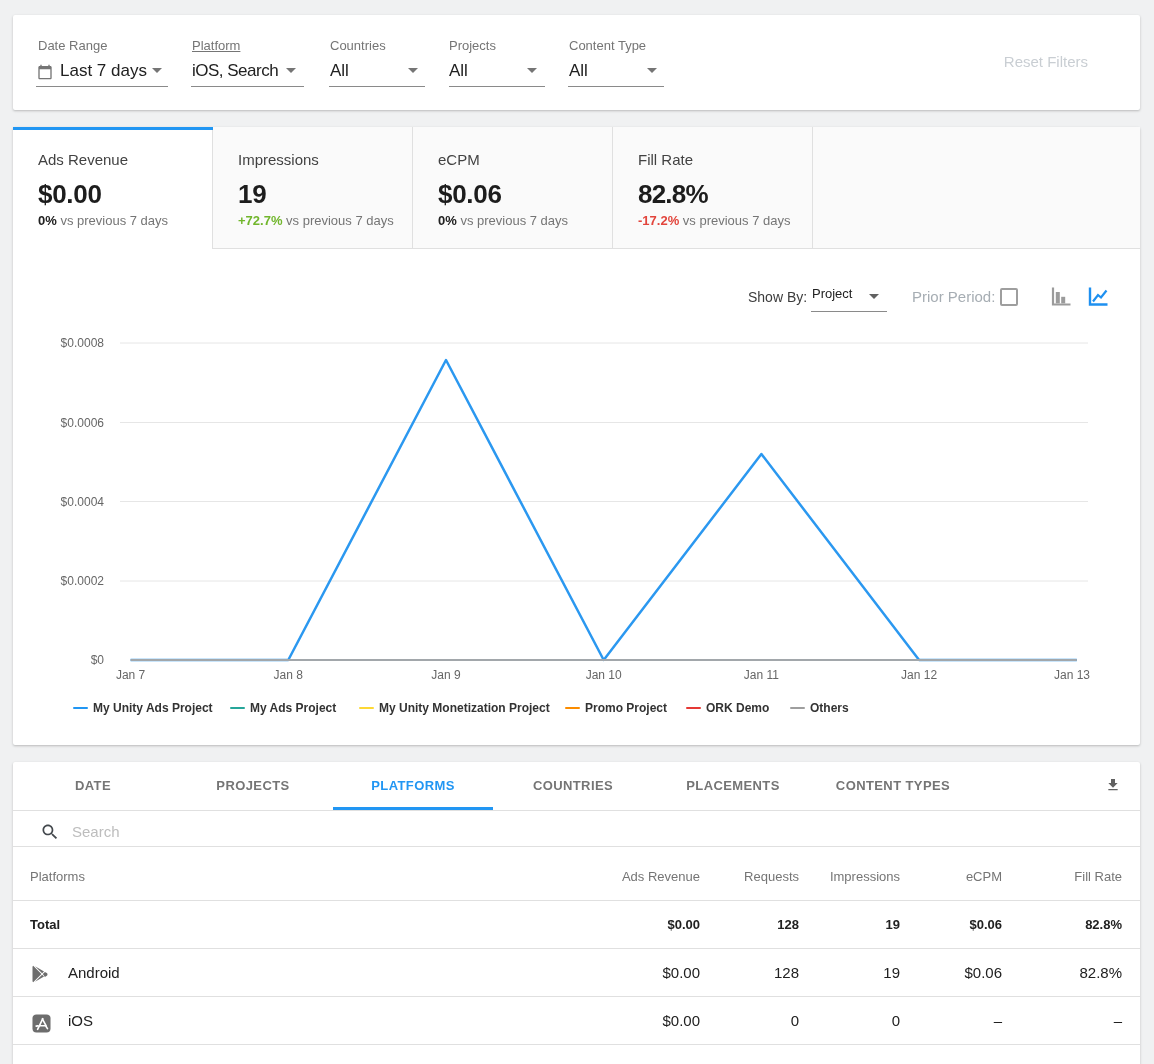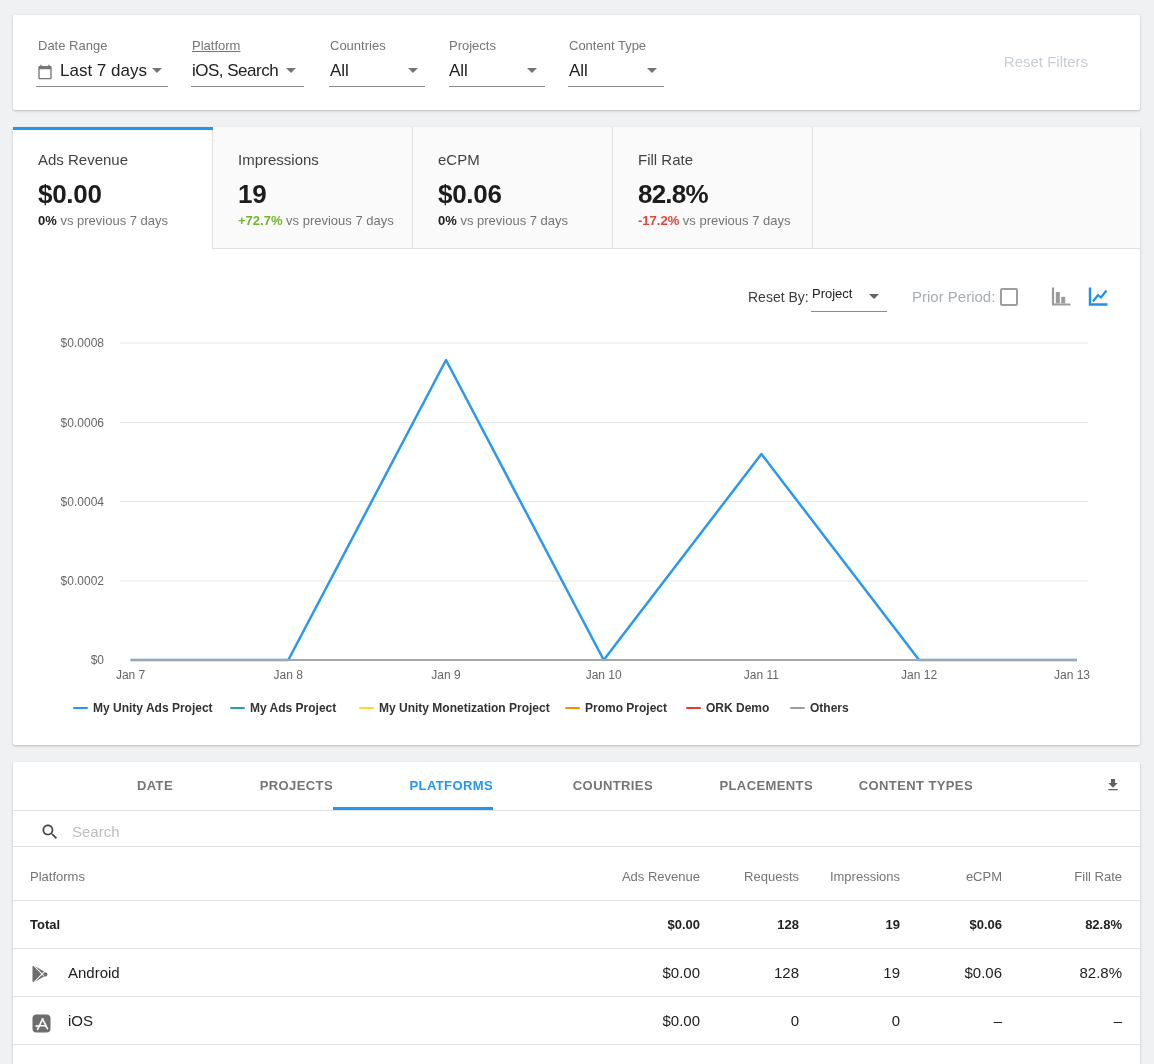--- a/index.html
+++ b/index.html
@@ -34,21 +34,21 @@
 #projline { position:absolute; left:798px; top:184px; width:76px; height:1px; background:#8a8a8a; }
 #priorlbl { position:absolute; left:899px; top:161px; font-size:15px; color:#a6adb3; }
 #cbx { position:absolute; left:987px; top:161px; width:18px; height:18px; border:2px solid #9e9e9e; border-radius:2px; background:#fff; }
 
 
 .leg { position:absolute; top:574px; height:12px; font-size:12px; font-weight:bold; color:#333; white-space:nowrap; }
 .leg .sw { display:inline-block; width:15px; height:2.5px; border-radius:2px; vertical-align:middle; margin-right:5px; margin-top:-2px; }
 
 
 #tablecard { left:13px; top:762px; width:1127px; height:310px; }
-.tab { position:absolute; top:0; width:160px; height:48px; line-height:48px; text-align:right; font-size:13px; letter-spacing:0.4px; color:#757575; font-weight:bold; }
+.tab { position:absolute; top:0; width:160px; height:48px; line-height:48px; text-align:center; font-size:13px; letter-spacing:0.4px; color:#757575; font-weight:bold; }
 .tab.active { color:#2196f3; }
 #tabline { position:absolute; left:0; top:48px; width:1127px; height:1px; background:#e0e0e0; }
 #tabind { position:absolute; left:320px; top:45px; width:160px; height:3px; background:#2196f3; z-index:2; }
 #searchrow { position:absolute; left:0; top:49px; width:1127px; height:36px; border-bottom:1px solid #e0e0e0; }
 #searchph { position:absolute; left:59px; top:61px; font-size:15px; color:#bdbdbd; }
 .th { position:absolute; top:85px; height:53px; line-height:59px; font-size:13px; color:#757575; }
 .num { text-align:right; }
 .trow { position:absolute; left:0; width:1127px; height:48px; border-top:1px solid #e0e0e0; }
 .td { position:absolute; top:0; height:48px; line-height:48px; font-size:15px; color:#212121; }
 .td.b { font-size:13px; font-weight:bold; }
@@ -102,21 +102,21 @@
       <span class="ssub abs" style="left:25px;top:86px;"><b>0%</b> vs previous 7 days</span>
     </div>
     <div class="scell" style="left:599px;width:200px;">
       <span class="slabel">Fill Rate</span>
       <span class="snum abs" style="left:25px;top:52px;letter-spacing:-0.8px;">82.8%</span>
       <span class="ssub abs" style="left:25px;top:86px;"><span class="down">-17.2%</span> vs previous 7 days</span>
     </div>
     <div class="scell" style="left:799px;width:328px;"></div>
     <div id="bluebar"></div>
 
-    <span id="showby">Reset By:</span>
+    <span id="showby">Show By:</span>
     <span id="projdd">Project</span>
     <span class="dd-arrow" style="left:856px;top:167px;border-top-color:#616161;"></span>
     <span id="projline"></span>
     <span id="priorlbl">Prior Period:</span>
     <span id="cbx"></span>
 
     <svg class="abs" style="left:1038px;top:160px;" width="20" height="20" viewBox="0 0 20 20">
       <path d="M2 0.5V17.5H19.5" stroke="#9b9b9b" stroke-width="2.2" fill="none"></path>
       <rect x="4.8" y="5" width="4" height="11.4" fill="#9b9b9b"></rect>
       <rect x="10.2" y="9.8" width="4" height="6.6" fill="#9b9b9b"></rect>

